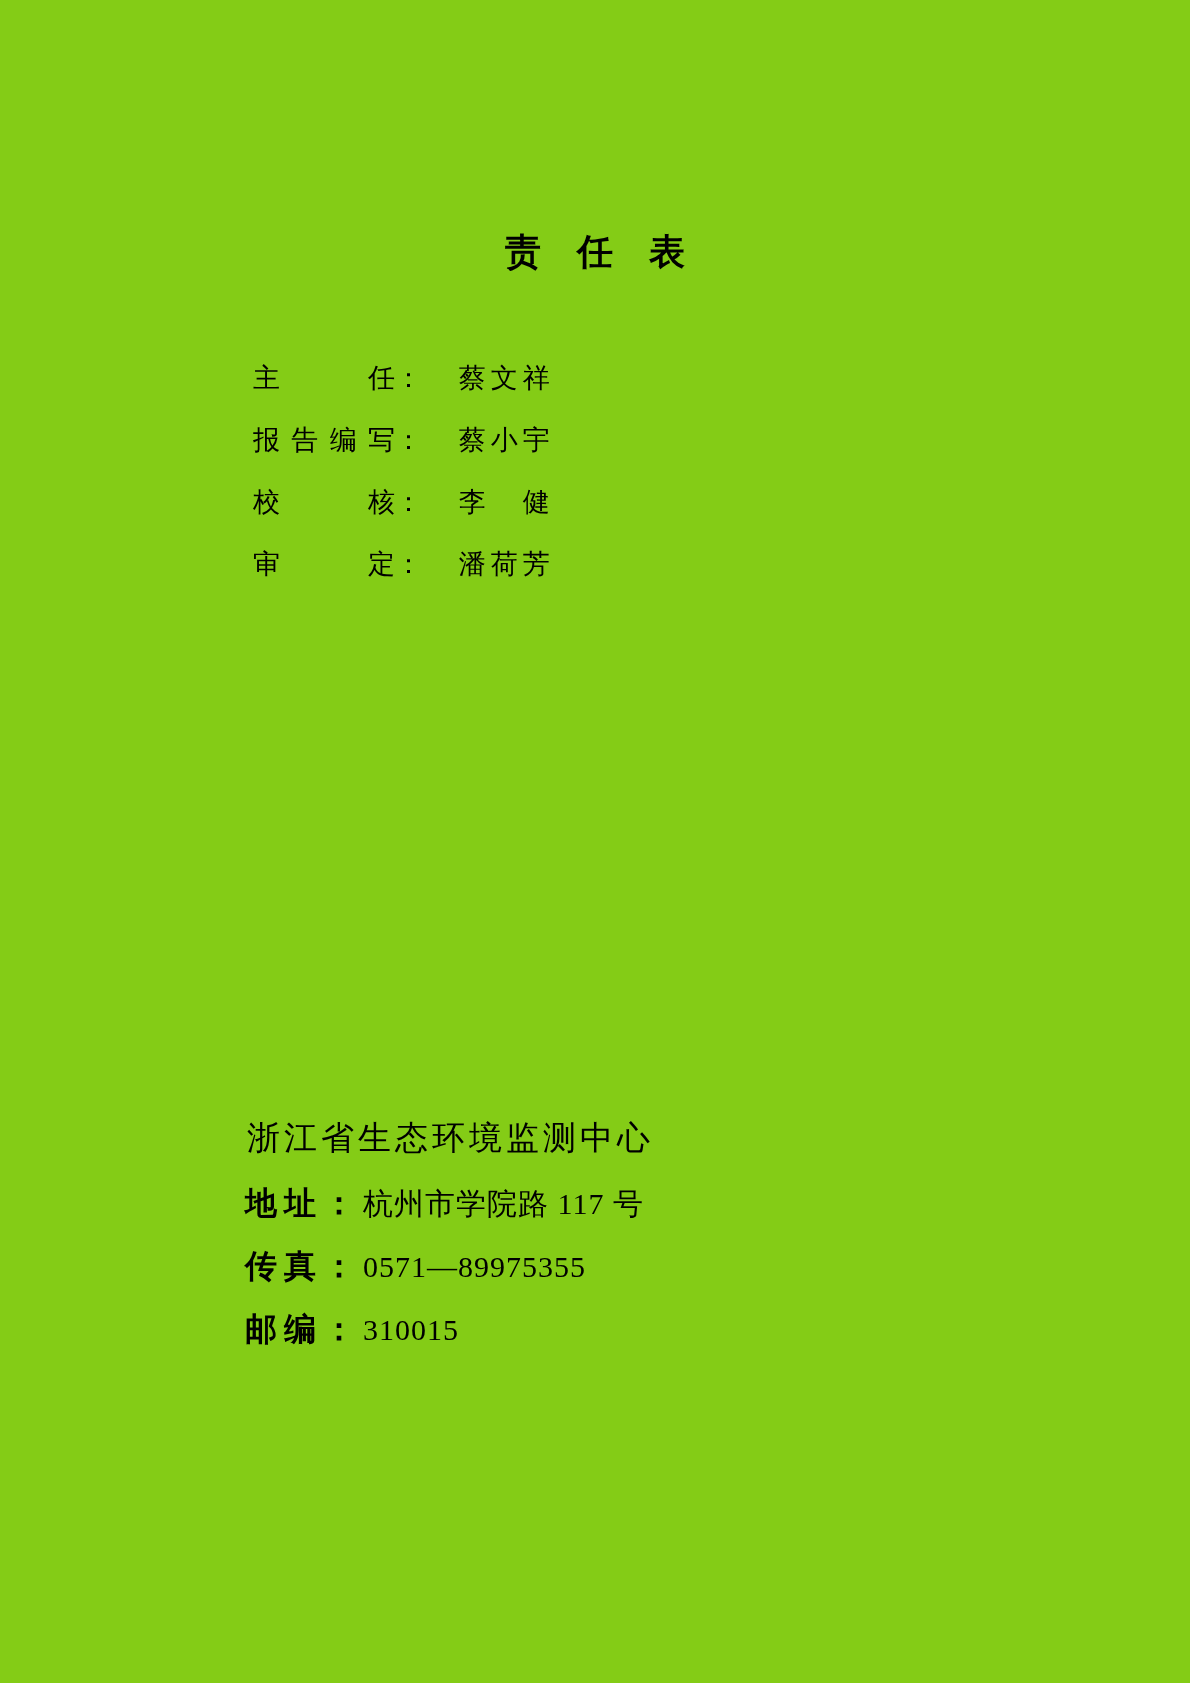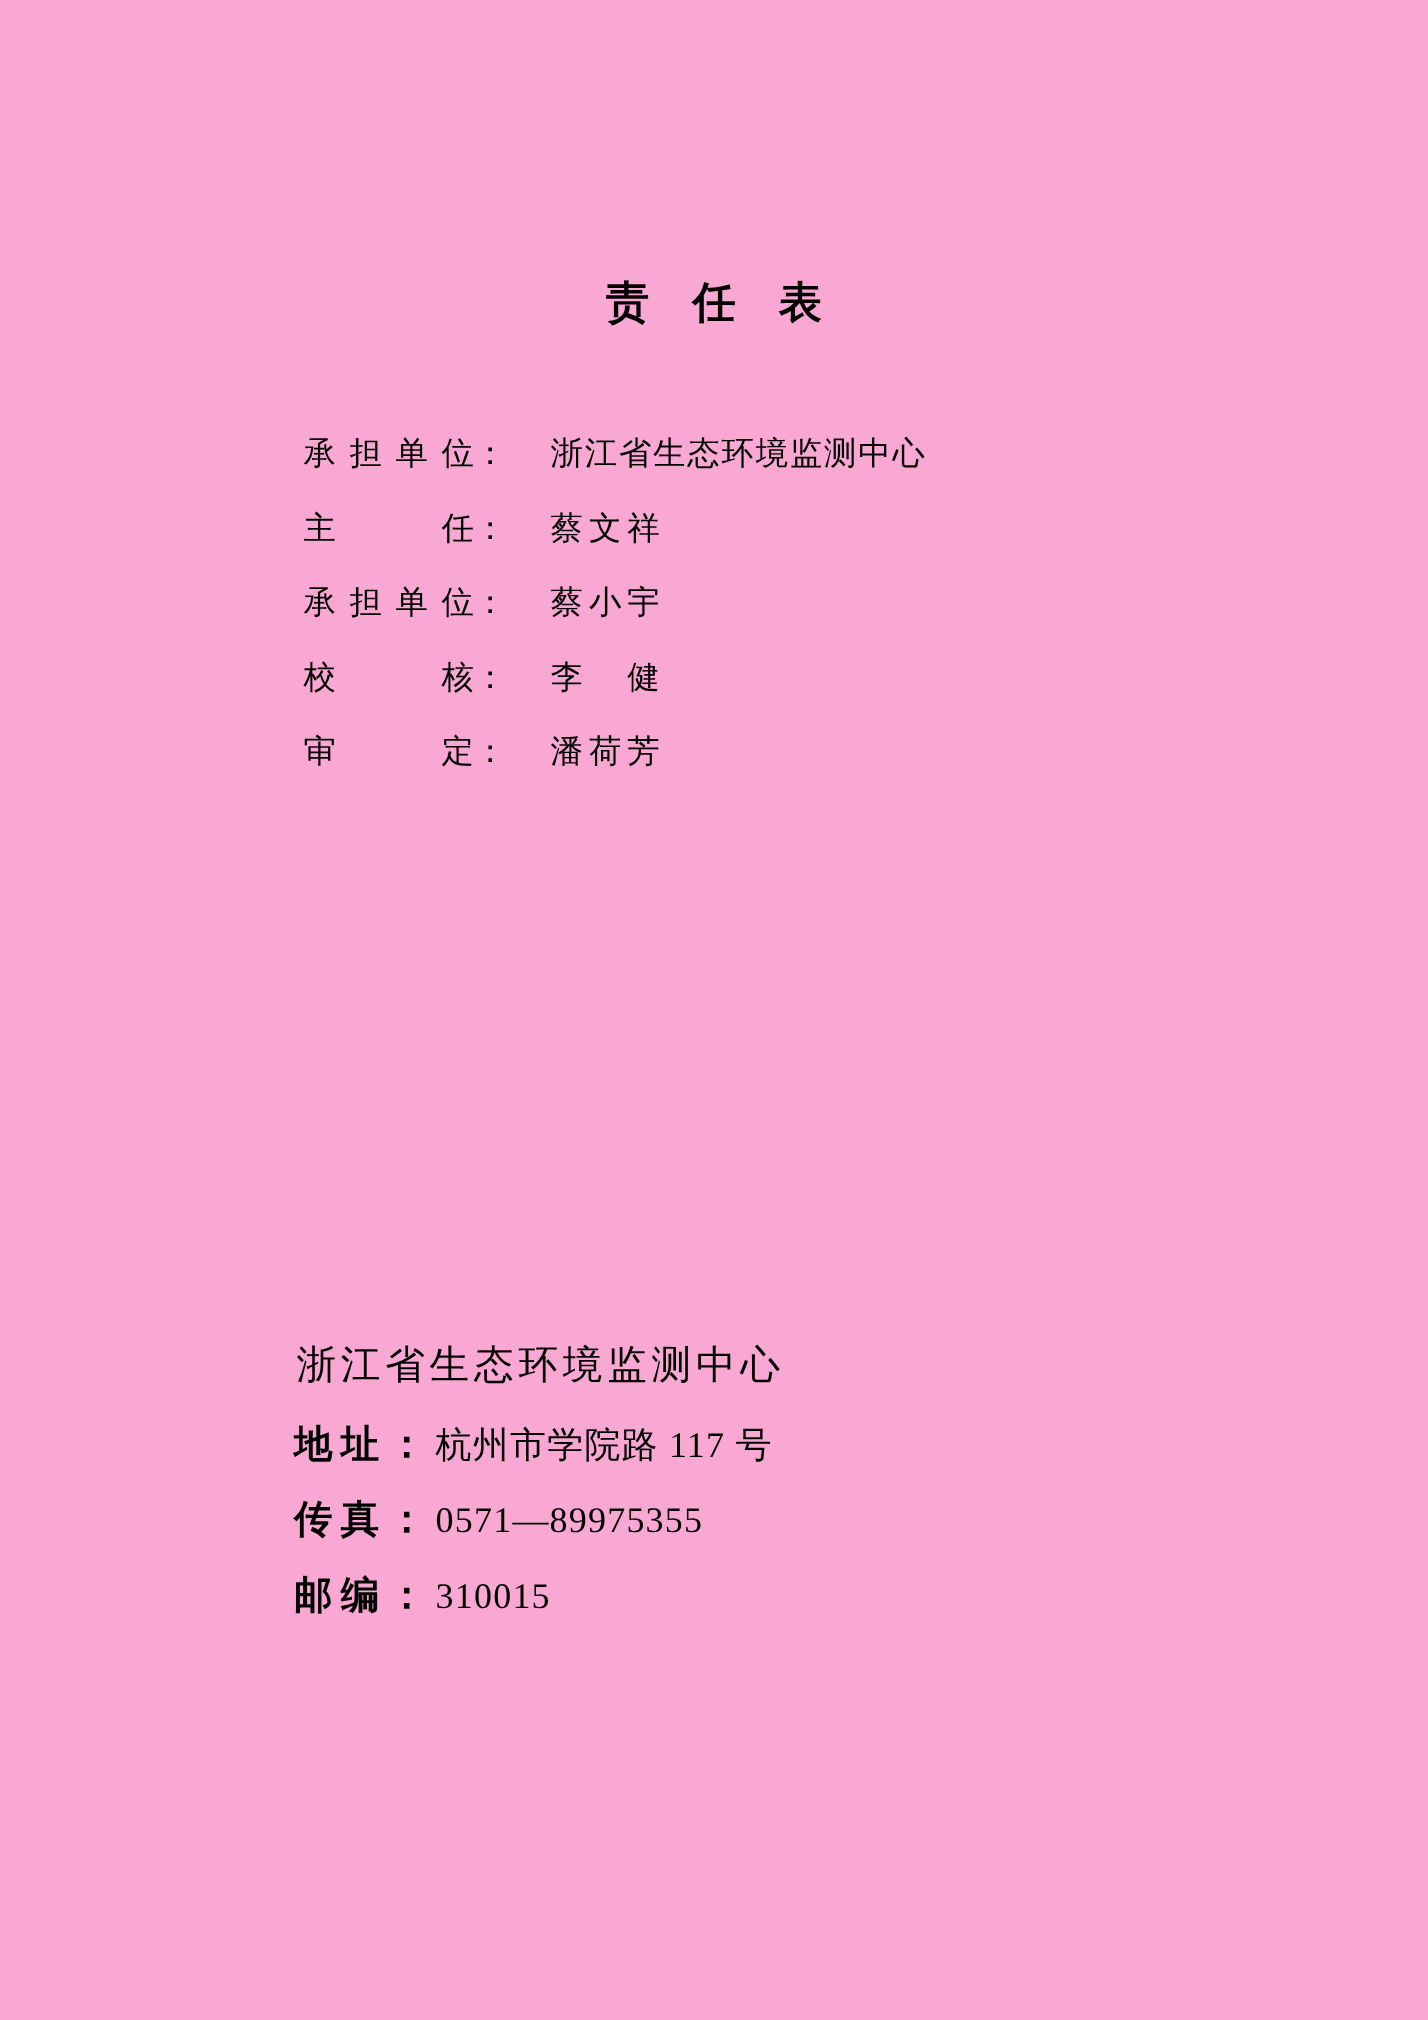--- a/index.html
+++ b/index.html
@@ -1,20 +1,20 @@
 <!DOCTYPE html>
 <html><head>
 <meta charset="utf-8">
 <style>
   html, body { margin: 0; padding: 0; background: #ffffff; }
   .page {
     position: relative;
     width: 1190px;
     height: 1683px;
-    background: #f9a8d4;
+    background: #84cc16;
     color: #000000;
     font-family: "Liberation Serif", "DejaVu Serif", serif;
     overflow: hidden;
   }
 
   
   .doc-title {
     position: absolute;
     top: 230px;
     left: 0;
@@ -85,29 +85,25 @@
 </style>
 </head>
 <body>
 
 <div class="page">
 
   <div class="doc-title">责　任　表</div>
 
   <div class="resp">
     <div class="resp-row">
-      <span class="resp-label">承担单位</span><span class="resp-colon">：</span>
-      <span class="resp-value">浙江省生态环境监测中心</span>
-    </div>
-    <div class="resp-row">
       <span class="resp-label">主任</span><span class="resp-colon">：</span>
       <span class="resp-value name">蔡文祥</span>
     </div>
     <div class="resp-row">
-      <span class="resp-label">承担单位</span><span class="resp-colon">：</span>
+      <span class="resp-label">报告编写</span><span class="resp-colon">：</span>
       <span class="resp-value name">蔡小宇</span>
     </div>
     <div class="resp-row">
       <span class="resp-label">校核</span><span class="resp-colon">：</span>
       <span class="resp-value name">李　健</span>
     </div>
     <div class="resp-row">
       <span class="resp-label">审定</span><span class="resp-colon">：</span>
       <span class="resp-value name">潘荷芳</span>
     </div>

